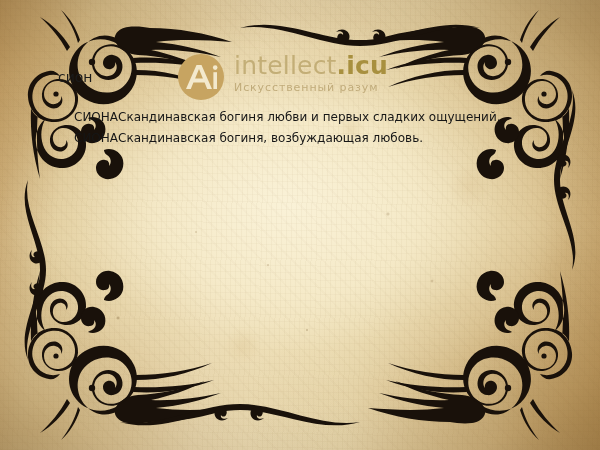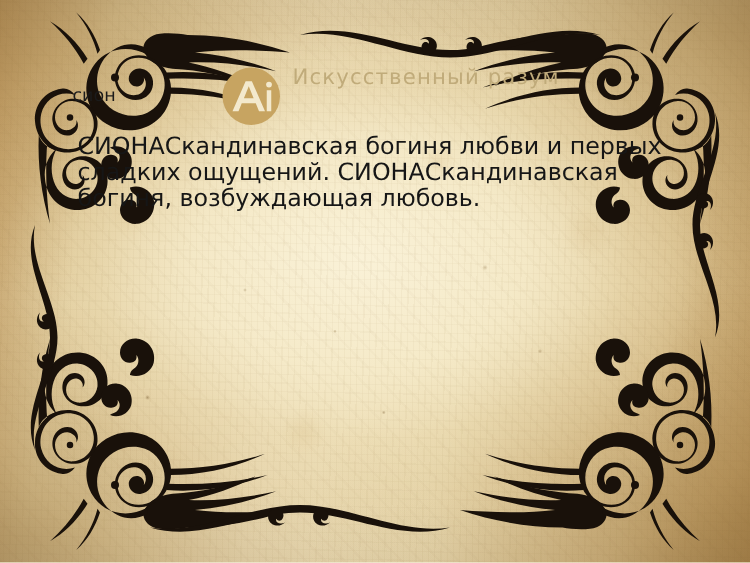--- a/index.html
+++ b/index.html
@@ -104,45 +104,44 @@
     color: #c3ae77;
     font-family: "DejaVu Sans", sans-serif;
     white-space: nowrap;
   }
   .wm-title .tld {
     font-weight: bold;
     color: #a8903f;
   }
   .wm-sub {
     margin-top: 2px;
-    font-size: 17px;
+    font-size: 11px;
     line-height: 14px;
     color: #c0ab7a;
     letter-spacing: 0.9px;
     white-space: nowrap;
-    text-align: center;
   }
 
   
   .content {
     position: absolute;
     left: 58px;
     top: 68px;
     width: 480px;
   }
   .headword {
     font-size: 14px;
     line-height: 18px;
     color: #1b1b1b;
     margin: 0;
     font-weight: normal;
   }
   .body-text {
-    margin: 21px 0 0 4px;
-    font-size: 19px;
+    margin: 21px 0 0 16px;
+    font-size: 12px;
     line-height: 21px;
     color: #161616;
     width: 470px;
   }
 </style>
 </head>
 <body>
 
 <div id="page">
 
@@ -249,20 +248,23 @@
   <div class="watermark">
     <div class="wm-badge">
       <svg width="36" height="30" viewBox="0 0 36 30" aria-hidden="true">
         <path d="M3 27 L13.5 3 L18.5 3 L29 27 L24.2 27 L21.6 20.6 L10.4 20.6 L7.8 27 Z
                  M12.1 16.6 L19.9 16.6 L16 7.0 Z" fill="#f3e9cd"></path>
         <rect x="30.4" y="10.2" width="3.6" height="16.8" fill="#f3e9cd"></rect>
         <circle cx="32.2" cy="5.6" r="2.3" fill="#f3e9cd"></circle>
       </svg>
     </div>
     <div class="wm-text">
+      <div class="wm-title">
+        <span>intellect</span><span class="tld">.icu</span>
+      </div>
       <div class="wm-sub">Искусственный  разум</div>
     </div>
   </div>
 
   <div class="content">
     <p class="headword">сион</p>
     <p class="body-text">СИОНАСкандинавская богиня любви и первых сладких ощущений.  СИОНАСкандинавская богиня, возбуждающая любовь.</p>
   </div>
 
 </div>

